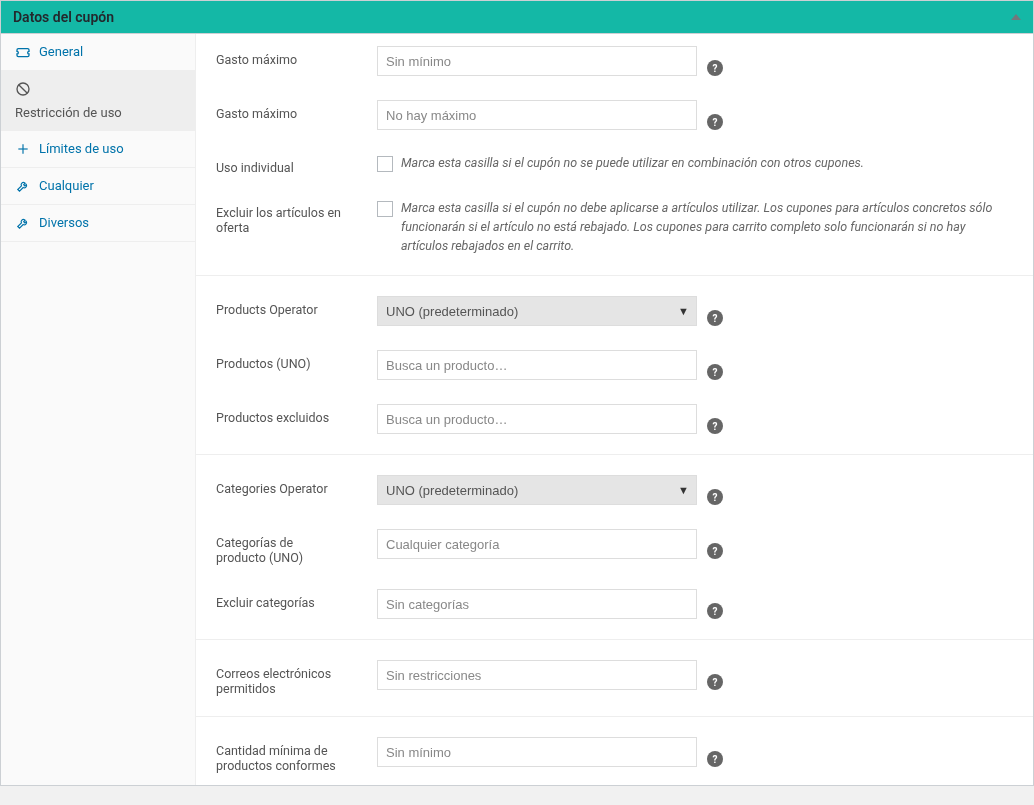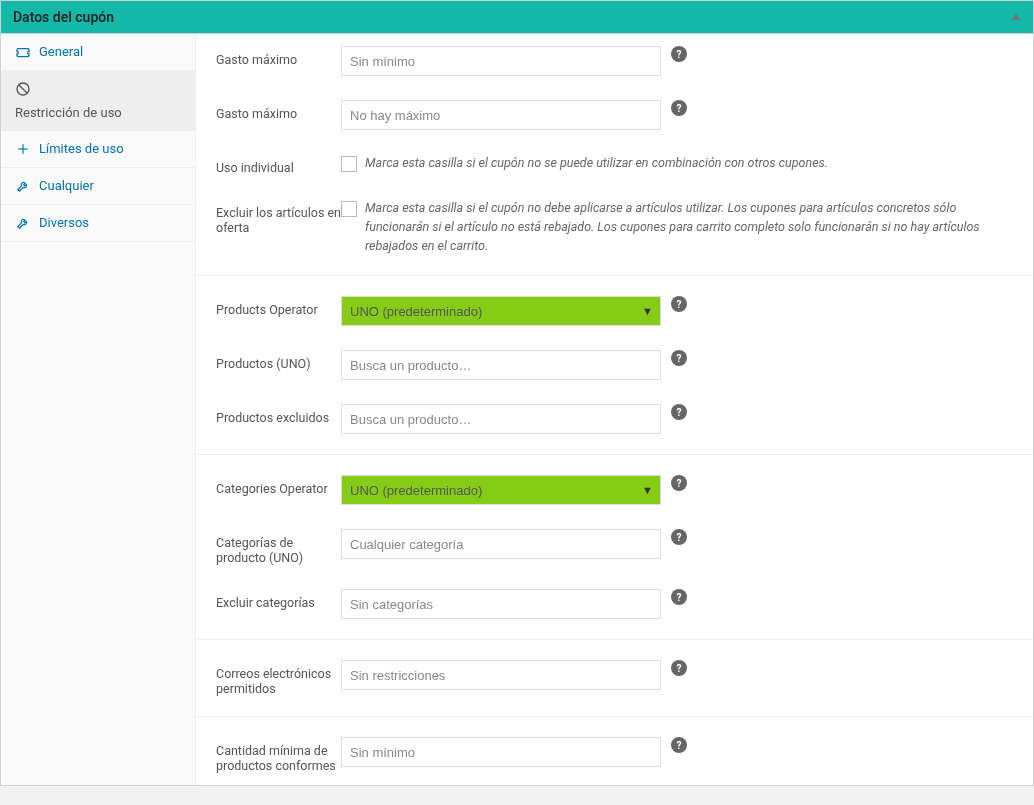--- a/index.html
+++ b/index.html
@@ -83,37 +83,38 @@
   }
   .field-label {
     width: 125px;
     flex-shrink: 0;
     color: #555;
     font-size: 12.5px;
     padding-top: 6px;
   }
   .field-control {
     display: flex;
-    align-items: flex-start;
+    align-items: flex-end;
     gap: 10px;
     flex: 1;
+    margin-left: 36px;
   }
   .text-input, .select-input, .search-input {
     width: 320px;
     height: 30px;
     border: 1px solid #ddd;
     padding: 4px 8px;
     font-size: 13px;
     color: #555;
     background: #fff;
   }
   .select-input {
     appearance: none;
     padding-right: 20px;
-    background: #84cc16;
+    background: #e5e5e5;
     position: relative;
   }
   .select-wrap {
     position: relative;
     display: inline-block;
   }
   .select-caret {
     position: absolute;
     right: 8px;
     top: 50%;

